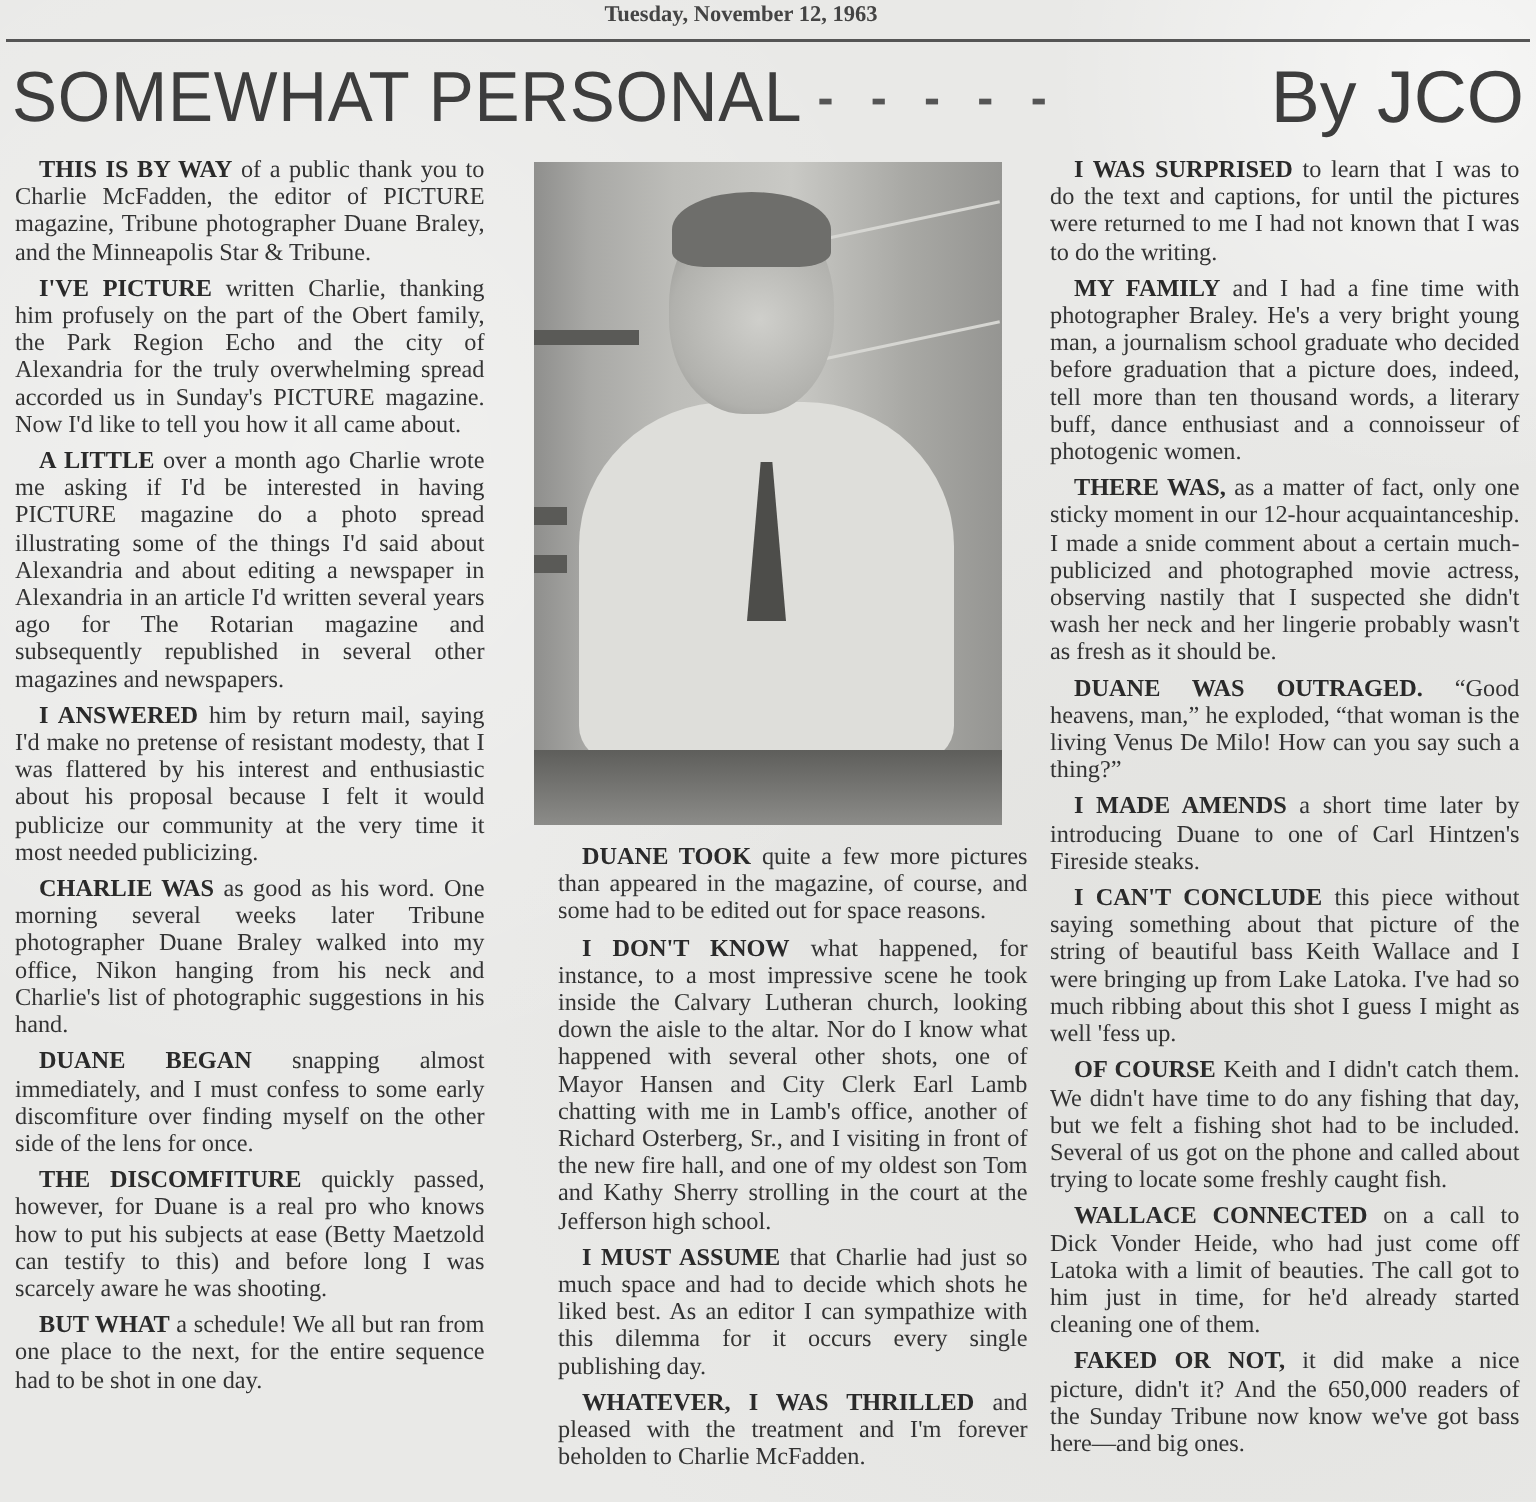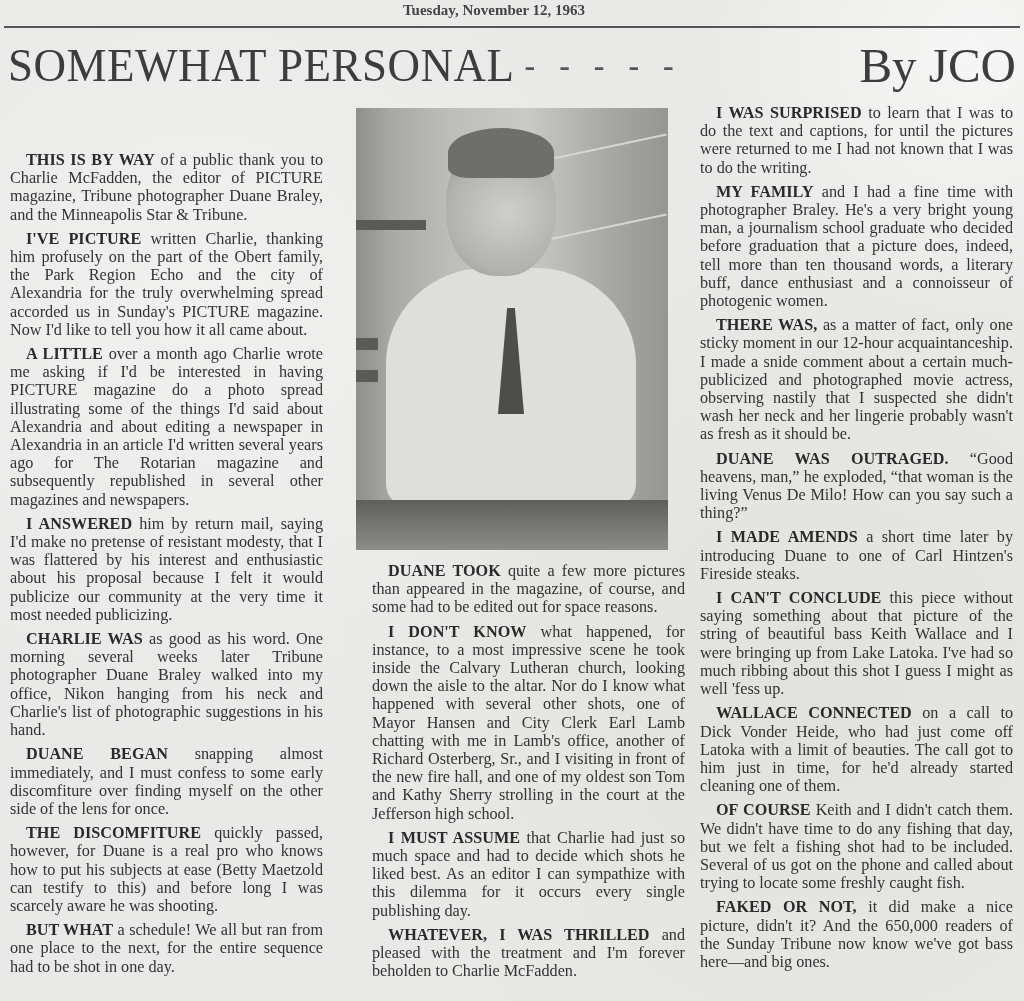--- a/index.html
+++ b/index.html
@@ -41,21 +41,21 @@
     }
     .masthead {
       position: absolute;
       top: 36px;
       left: 8px;
       width: 1008px;
       height: 58px;
       display: flex;
       align-items: center;
       justify-content: space-between;
-      font-family: Liberation Serif, serif;
+      font-family: Liberation Sans, sans-serif;
       color: #3d3d3d;
     }
     .masthead .title {
       font-size: 45px;
       letter-spacing: 0.5px;
       font-weight: normal;
       transform: scaleY(1.05);
       white-space: nowrap;
     }
     .masthead .dashes {
@@ -73,21 +73,21 @@
     .col {
       position: absolute;
       top: 104px;
       font-family: "Liberation Serif", serif;
       font-size: 16.2px;
       line-height: 18.2px;
       color: #333;
       text-align: justify;
       hyphens: none;
     }
-    .col-left { left: 10px; width: 313px; margin-top: 47px; }
+    .col-left { left: 10px; width: 313px; }
     .col-mid { left: 372px; top: 562px; width: 313px; }
     .col-right { left: 700px; width: 313px; }
     .para {
       margin: 0 0 6px 0;
       text-indent: 16px;
     }
     .lead {
       font-weight: bold;
       color: #2a2a2a;
     }
@@ -209,16 +209,16 @@
   <p class="para"><span class="lead">WHATEVER, I WAS THRILLED</span><span> and pleased with the treatment and I'm forever beholden to Charlie McFadden.</span></p>
 </div>
 
 <div class="col col-right">
   <p class="para"><span class="lead">I WAS SURPRISED</span><span> to learn that I was to do the text and captions, for until the pictures were returned to me I had not known that I was to do the writing.</span></p>
   <p class="para"><span class="lead">MY FAMILY</span><span> and I had a fine time with photographer Braley. He's a very bright young man, a journalism school graduate who decided before graduation that a picture does, indeed, tell more than ten thousand words, a literary buff, dance enthusiast and a connoisseur of photogenic women.</span></p>
   <p class="para"><span class="lead">THERE WAS,</span><span> as a matter of fact, only one sticky moment in our 12-hour acquaintanceship. I made a snide comment about a certain much-publicized and photographed movie actress, observing nastily that I suspected she didn't wash her neck and her lingerie probably wasn't as fresh as it should be.</span></p>
   <p class="para"><span class="lead">DUANE WAS OUTRAGED.</span><span> “Good heavens, man,” he exploded, “that woman is the living Venus De Milo! How can you say such a thing?”</span></p>
   <p class="para"><span class="lead">I MADE AMENDS</span><span> a short time later by introducing Duane to one of Carl Hintzen's Fireside steaks.</span></p>
   <p class="para"><span class="lead">I CAN'T CONCLUDE</span><span> this piece without saying something about that picture of the string of beautiful bass Keith Wallace and I were bringing up from Lake Latoka. I've had so much ribbing about this shot I guess I might as well 'fess up.</span></p>
+  <p class="para"><span class="lead">OF COURSE</span><span> Keith and I didn't catch them. We didn't have time to do any fishing that day, but we felt a fishing shot had to be included. Several of us got on the phone and called about trying to locate some freshly caught fish.</span></p>
   <p class="para"><span class="lead">WALLACE CONNECTED</span><span> on a call to Dick Vonder Heide, who had just come off Latoka with a limit of beauties. The call got to him just in time, for he'd already started cleaning one of them.</span></p>
-  <p class="para"><span class="lead">OF COURSE</span><span> Keith and I didn't catch them. We didn't have time to do any fishing that day, but we felt a fishing shot had to be included. Several of us got on the phone and called about trying to locate some freshly caught fish.</span></p>
   <p class="para"><span class="lead">FAKED OR NOT,</span><span> it did make a nice picture, didn't it? And the 650,000 readers of the Sunday Tribune now know we've got bass here—and big ones.</span></p>
 </div>
 
 </body></html>

